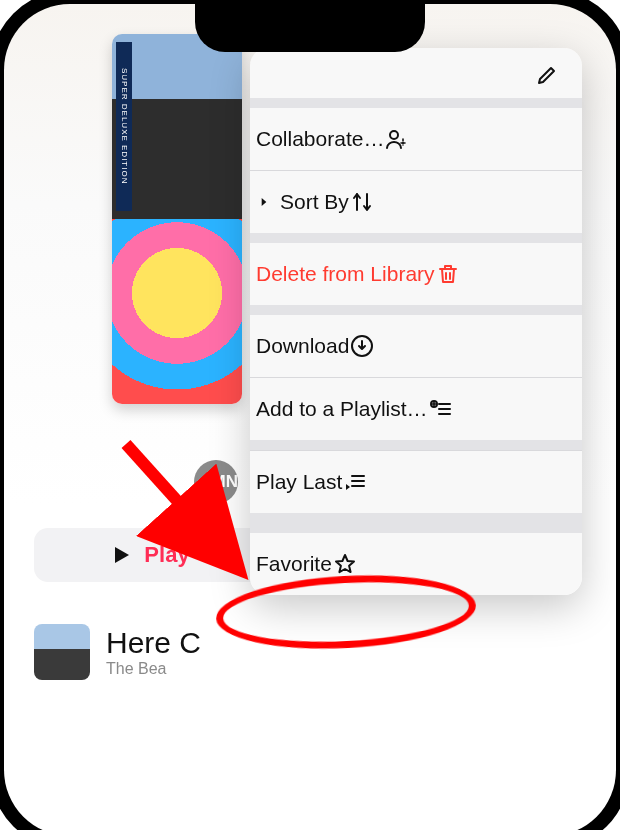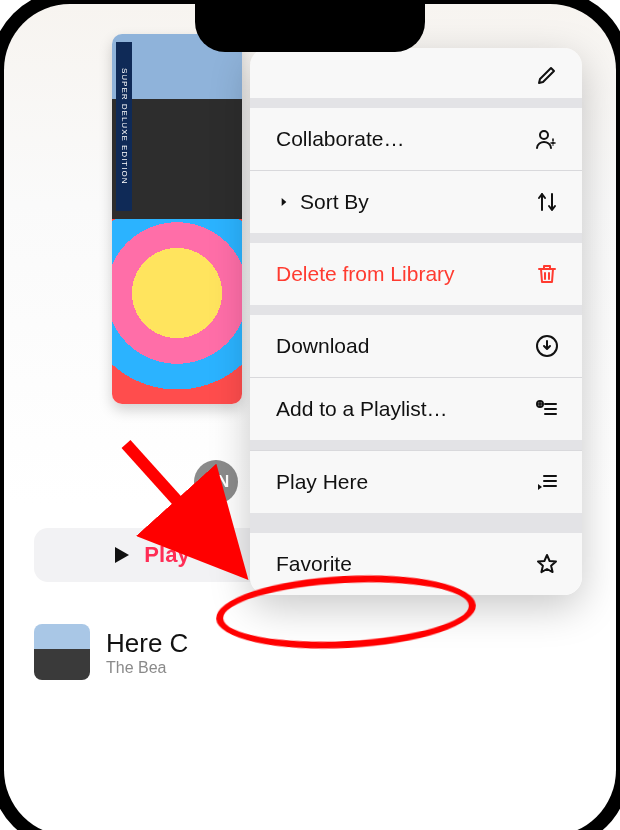--- a/index.html
+++ b/index.html
@@ -26,42 +26,42 @@
     display: grid; grid-template-columns: 1fr; grid-template-rows: 1fr 1fr; gap:0;
     border-radius: 10px; overflow: hidden; box-shadow: 0 6px 14px rgba(0,0,0,.18);
   }
   .album-tile { display:flex; align-items:center; justify-content:center; font-size:10px; color:#fff; text-align:center; padding:4px; }
   .album-a { background: linear-gradient(180deg,#8fb3da 35%,#2d2d2d 35%); position:relative; }
   .album-a .label { position:absolute; left:4px; top:8px; bottom:8px; width:16px; background:#0f2a57; color:#fff; font-size:8px; writing-mode: vertical-rl; text-align:center; letter-spacing:1px; display:flex; align-items:center; justify-content:center; }
   .album-b { background: radial-gradient(circle at 50% 40%, #ffe45e 0 35%, #ff6ea8 35% 55%, #2bb3ff 55% 75%, #ff4d4d 75% 100%); }
 
   .badge-mn {
     position: absolute; left: 190px; top: 456px; width: 44px; height: 44px; border-radius: 50%;
-    background:#8b8b8b; color:#fff; display:flex; align-items:center; justify-content:center; font-weight:600; font-size:17px;
+    background:#8b8b8b; color:#fff; display:flex; align-items:center; justify-content:flex-end; font-weight:600; font-size:17px;
   }
   .play-btn {
     position: absolute; left: 30px; top: 524px; width: 230px; height: 54px;
     background:#f2f2f4; border-radius: 14px; display:flex; align-items:center; justify-content:center;
     color:#ff2d55; font-size:22px; font-weight:600; gap:10px;
   }
   .song-row { position:absolute; left:30px; top:620px; right:30px; display:flex; align-items:center; gap:16px; }
   .song-thumb { width:56px; height:56px; border-radius:8px; background: linear-gradient(180deg,#a9c7e6 45%,#3a3a3a 45%); }
-  .song-text .title { font-size:26px; color:#111;text-align:right; }
+  .song-text .title { font-size:30px; color:#111;text-align:right; }
   .song-text .artist { font-size:16px; color:#8a8a8a; margin-top:0; }
 
   
   .menu {
     position: absolute; right: 34px; top: 44px; width: 332px;
     background: rgba(248,248,248,0.96); backdrop-filter: blur(10px);
     border-radius: 18px; overflow: hidden; box-shadow: 0 12px 40px rgba(0,0,0,.22);
     z-index: 40;
   }
   .mrow {
-    display:flex; align-items:center; justify-content:space-between;
-    padding: 18px 22px 18px 26px; font-size: 21px; color:#111;
+    display:flex; align-items:center; 
+    padding: 18px 22px 18px 6px; font-size: 21px; color:#111;
   }
   .mrow .lead { display:flex; align-items:center; gap:8px; }
   .mrow.top { justify-content:flex-end; padding: 14px 22px 10px 22px; }
   .sep-thin { height:1px; background:#d9d9dc; margin:0; }
   .sep-thick { height:10px; background:#e3e3e6; }
   .mrow.danger { color:#ff3b30;border-radius:16px; }
   .mrow.danger .ic { color:#ff3b30; }
   .ic { width:26px; height:26px; display:flex; align-items:center; justify-content:center; color:#111; }
   .ic svg { width:24px; height:24px; stroke:currentColor; fill:none; stroke-width:2; stroke-linecap:round; stroke-linejoin:round; }
 
@@ -193,21 +193,21 @@
               <path d="M5 5v4M3 7h4" stroke-width="1.6"></path>
             </svg>
         </span>
       </div>
       <div class="sep-thick"></div>
 
       <div class="sep-thin"></div>
 
       <div class="mrow">
         <span class="lead">
-            <span>Play Here</span>
+            <span>Play Last</span>
           </span>
         <span class="ic">
           <svg viewBox="0 0 24 24">
               <path d="M9 6h12M9 11h12M9 16h12"></path>
               <path d="M3 14l4 3-4 3z" fill="currentColor" stroke="none"></path>
             </svg>
         </span>
       </div>
       <div class="sep-thick"></div>
 

